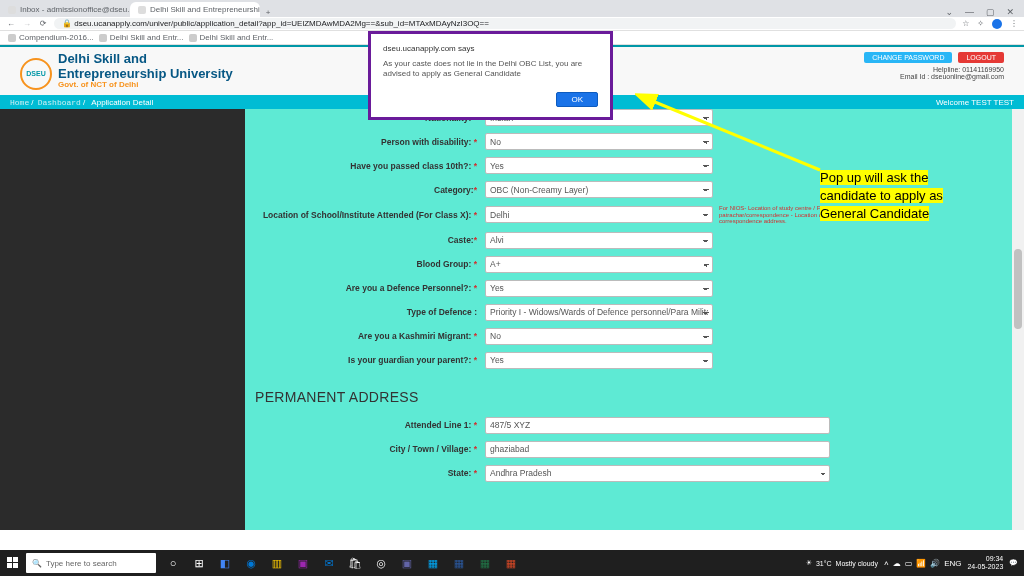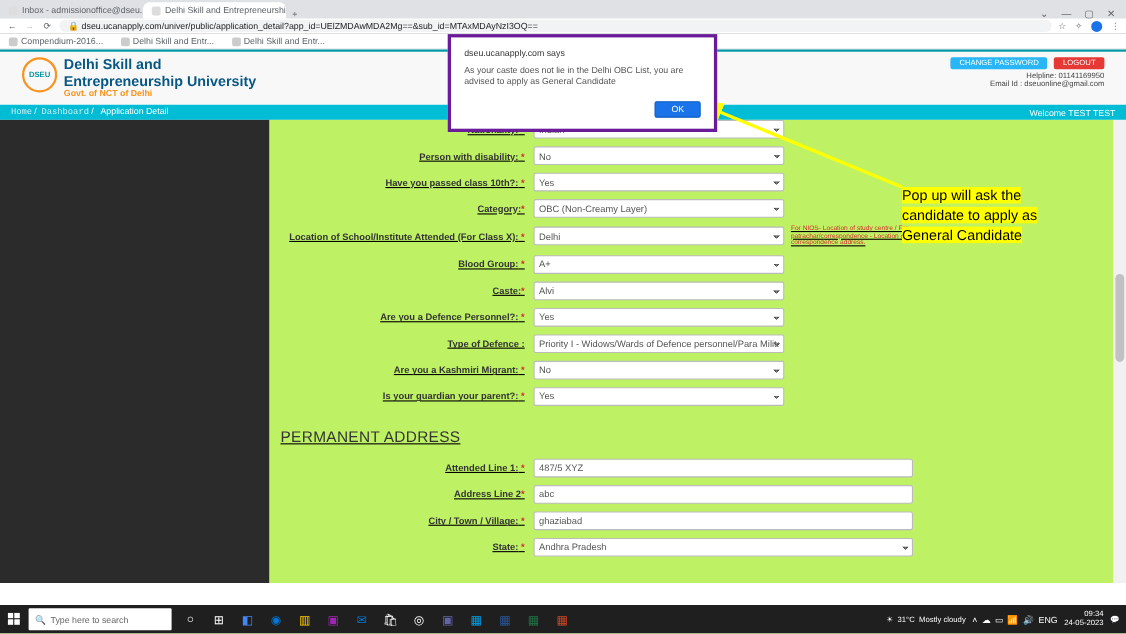--- a/index.html
+++ b/index.html
@@ -12,63 +12,63 @@
   .tab .fav { width: 8px; height: 8px; background: #ddd; border-radius: 2px; flex-shrink: 0; }
   .newtab { width: 16px; text-align: center; color: #5f6368; }
   .winctl { margin-left: auto; display: flex; gap: 12px; padding: 0 10px; color: #5f6368; font-size: 9px; }
 
   .chrome-addr { height: 14px; background: #fff; display: flex; align-items: center; gap: 6px; padding: 0 6px; font-size: 8px; color: #5f6368; border-bottom: 1px solid #e0e0e0; }
   .navicon { width: 10px; text-align: center; }
   .url-bar { flex: 1; background: #f1f3f4; border-radius: 8px; padding: 1px 8px; color: #202124; overflow: hidden; white-space: nowrap; }
   .addr-icons { display: flex; gap: 8px; }
   .avatar-dot { width: 10px; height: 10px; border-radius: 50%; background: #1a73e8; }
 
-  .chrome-bm { height: 14px; background: #fff; display: flex; align-items: center; gap: 16px; padding: 0 8px; font-size: 8px; color: #5f6368; border-bottom: 1px solid #e0e0e0; }
+  .chrome-bm { height: 14px; background: #fff; display: flex; align-items: center; gap: 5px; padding: 0 8px; font-size: 8px; color: #5f6368; border-bottom: 1px solid #e0e0e0; }
   .bm-item { display: flex; align-items: center; gap: 3px; }
   .bm-fav { width: 8px; height: 8px; background: #ccc; border-radius: 2px; }
 
   
   .page-wrap { position: relative; }
   .page-header { position: relative; height: 50px; background: #f8f8f8; border-top: 2px solid #0097a7; padding: 2px 20px; display: flex; align-items: center; }
-  .logo-block { display: flex; align-items: flex-start; gap: 6px; }
+  .logo-block { display: flex; align-items: flex-end; gap: 6px; }
   .logo-circ { width: 32px; height: 32px; border: 2px solid #f7931e; border-radius: 50%; display: flex; align-items: center; justify-content: center; font-size: 7px; font-weight: bold; color: #0097a7; }
   .uni-name { line-height: 1.1; }
   .uni-name .l1 { color: #065784; font-weight: bold; font-size: 13px; }
   .uni-name .l2 { color: #065784; font-weight: bold; font-size: 13px; }
   .uni-name .l3 { color: #f7931e; font-size: 8px; font-weight: bold; }
   .hdr-right { position: absolute; right: 20px; top: 5px; text-align: right; font-size: 7px; color: #444; }
   .hdr-btn { padding: 2px 8px; font-size: 7px; color: #fff; border: none; border-radius: 2px; margin-left: 4px; }
   .btn-chg { background: #29b6f6; }
   .btn-logout { background: #e53935; }
 
   .breadcrumb { height: 14px; background: #00bcd4; color: #fff; font-size: 8px; padding: 0 10px; display: flex; align-items: center; justify-content: space-between; }
   .breadcrumb .left span { padding: 0 2px; }
   .breadcrumb .left .active { color: #fff; }
   .breadcrumb .left a { color: #cceef3; text-decoration: none; font-family: Liberation Mono, monospace; }
 
   
   .content { display: flex; height: 421px; background: #eee; }
   .sidebar { width: 245px; background: #2b2b2b; }
-  .main { flex: 1; background: #bef264; padding: 0 10px 10px; overflow-y: hidden; position: relative; text-decoration: underline; }
+  .main { flex: 1; background: #5eead4; padding: 0 10px 10px; overflow-y: hidden; position: relative; }
   .scrollbar { width: 12px; background: #f1f1f1; position: relative; }
   .scroll-thumb { position: absolute; left: 2px; width: 8px; top: 140px; height: 80px; background: #c1c1c1; border-radius: 4px; }
 
   .form-row { display: flex; align-items: center; margin-bottom: 7px; font-size: 8.5px; }
   .form-row label { width: 230px; text-align: right; padding-right: 8px; font-weight: bold; color: #333; }
   .form-row label .req { color: #d32f2f; }
   .form-row .field { width: 228px; }
   .sel, .inp { width: 100%; height: 17px; border: 1px solid #bbb; border-radius: 2px; font-size: 8.5px; padding: 0 4px; color: #555; background: #fff; }
   .sel { appearance: none; background-image: linear-gradient(45deg, transparent 50%, #555 50%), linear-gradient(135deg, #555 50%, transparent 50%); background-position: right 6px top 7px, right 3px top 7px; background-size: 3px 3px; background-repeat: no-repeat; }
   .inp.wide { width: 345px; }
   .hint { font-size: 6px; color: #d32f2f; margin-left: 6px; max-width: 110px; line-height: 1.1; }
 
   .section-hdr { font-family: 'Arial Narrow', Arial; font-size: 14px; color: #333; margin: 20px 0 12px 0; letter-spacing: 0.3px; text-transform: uppercase; }
 
   
-  .alert-border { position: absolute; top: 31px; left: 407px; width: 245px; border: 3px solid #6a1b9a; background: #fff; z-index: 50; }
+  .alert-border { position: absolute; top: 31px; left: 368px; width: 245px; border: 3px solid #6a1b9a; background: #fff; z-index: 50; }
   .alert-box { padding: 10px 12px 10px; font-size: 8px; color: #333; }
   .alert-box .atitle { margin-bottom: 6px; }
   .alert-box .amsg { color: #555; line-height: 1.3; margin-bottom: 12px; }
   .alert-box .ok { float: right; background: #1a73e8; color: #fff; border: 1px solid #0d5bbf; padding: 2px 14px; font-size: 8px; border-radius: 2px; }
   .alert-box::after { content: ""; display: block; clear: both; }
 
   
   .anno-arrow { position: absolute; top: 90px; left: 635px; z-index: 40; pointer-events: none; }
   .anno-text { position: absolute; top: 169px; left: 820px; width: 130px; font-size: 13px; font-weight: normal; line-height: 1.4; z-index: 40; color: #000; }
   .anno-text span { background: #ffff00; }
@@ -195,30 +195,30 @@
           <div class="field"><select class="sel"><option>OBC (Non-Creamy Layer)</option></select></div>
         </div>
 
       <div class="form-row">
           <label><span>Location of School/Institute Attended (For Class X):</span> <span class="req">*</span></label>
           <div class="field"><select class="sel"><option>Delhi</option></select></div>
           <div class="hint">For NIOS- Location of study centre / For patrachar/correspondence - Location of correspondence address.</div>
         </div>
 
       <div class="form-row">
+          <label><span>Caste:</span><span class="req">*</span></label>
+          <div class="field"><select class="sel"><option>Alvi</option></select></div>
+        </div>
+
+      <div class="form-row">
           <label><span>Blood Group:</span> <span class="req">*</span></label>
           <div class="field"><select class="sel"><option>A+</option></select></div>
         </div>
 
       <div class="form-row">
-          <label><span>Caste:</span><span class="req">*</span></label>
-          <div class="field"><select class="sel"><option>Alvi</option></select></div>
-        </div>
-
-      <div class="form-row">
           <label><span>Are you a Defence Personnel?:</span> <span class="req">*</span></label>
           <div class="field"><select class="sel"><option>Yes</option></select></div>
         </div>
 
       <div class="form-row">
           <label><span>Type of Defence :</span></label>
           <div class="field"><select class="sel"><option>Priority I - Widows/Wards of Defence personnel/Para Military</option></select></div>
         </div>
 
       <div class="form-row">
@@ -231,24 +231,20 @@
           <div class="field"><select class="sel"><option>Yes</option></select></div>
         </div>
 
       <div class="section-hdr">Permanent Address</div>
 
       <div class="form-row">
           <label><span>Attended Line 1:</span> <span class="req">*</span></label>
           <div class="field" style="width:345px"><input class="inp wide" value="487/5 XYZ" style=""></div>
         </div>
 
-      <div class="form-row">
-          <label><span>Address Line 2</span><span class="req">*</span></label>
-          <div class="field" style="width:345px"><input class="inp wide" value="abc" style=""></div>
-        </div>
 
       <div class="form-row">
           <label><span>City / Town / Village:</span> <span class="req">*</span></label>
           <div class="field" style="width:345px"><input class="inp wide" value="ghaziabad" style=""></div>
         </div>
 
       <div class="form-row">
           <label><span>State:</span> <span class="req">*</span></label>
           <div class="field" style="width:293px"><select class="sel" style="width:345px"><option>Andhra Pradesh</option></select></div>
         </div>

